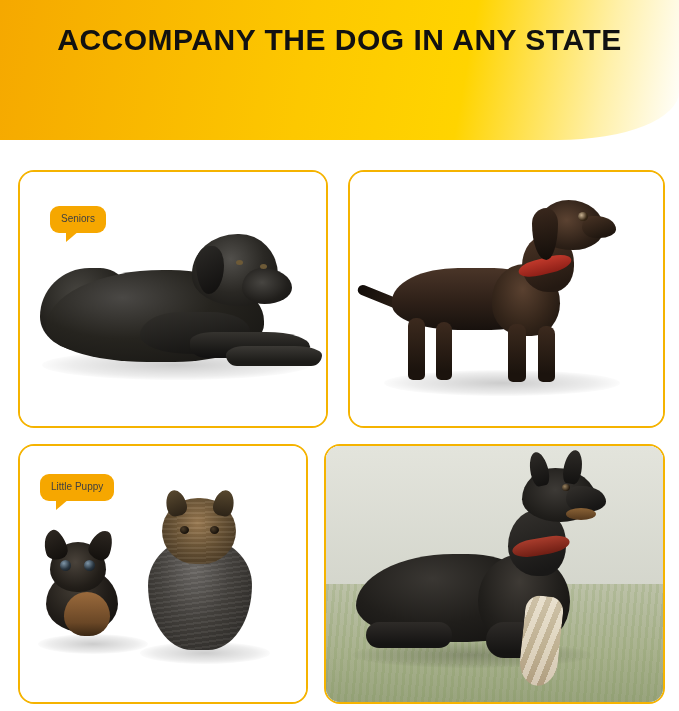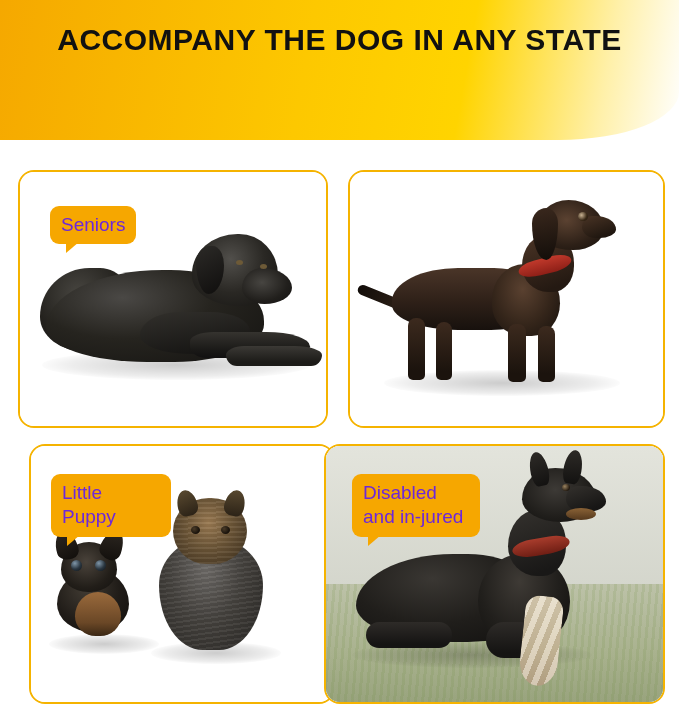--- a/index.html
+++ b/index.html
@@ -51,29 +51,29 @@
   }
   .card {
     position: absolute;
     border: 2px solid #f5b300;
     border-radius: 16px;
     background: #ffffff;
     overflow: hidden;
   }
   .card.tl { left: 0;   top: 0;   width: 306px; height: 254px; }
   .card.tr { left: 330px; top: 0; width: 313px; height: 254px; }
-  .card.bl { left: 11px;   top: 274px; width: 286px; height: 256px; padding-left: 16px; }
+  .card.bl { left: 0;   top: 274px; width: 286px; height: 256px; }
   .card.br { left: 306px; top: 274px; width: 337px; height: 256px; }
 
   
   .bubble {
     position: absolute;
     background: #f6a700;
-    color: #6d28d9;
-    font-size: 19px;
+    color: #404040;
+    font-size: 10px;
     line-height: 1.28;
     border-radius: 9px;
     padding: 7px 11px;
     z-index: 6;
     max-width: 120px;
     box-sizing: border-box;
   }
   .bubble::after {
     content: "";
     position: absolute;
@@ -494,17 +494,16 @@
       <div class="dob-collar"></div>
       <div class="dob-head"></div>
       <div class="dob-ear" style="left:204px; top:6px; transform: rotate(-12deg);"></div>
       <div class="dob-ear" style="left:238px; top:4px; transform: rotate(10deg);"></div>
       <div class="dob-muzzle"></div>
       <div class="dob-eye"></div>
       <div class="dob-tan" style="left:240px; top:62px; width:30px; height:12px;"></div>
       <div class="dob-leg" style="left:160px; top:176px; width:52px; height:36px; border-radius:18px;"></div>
       <div class="dob-bandage"></div>
     </div>
-    <div class="bubble b-br">Disabled and in-jured</div>
     <span class="sr-only">Doberman lying on grass with a bandaged front leg</span>
   </div>
 
 </div>
 
 </body></html>

